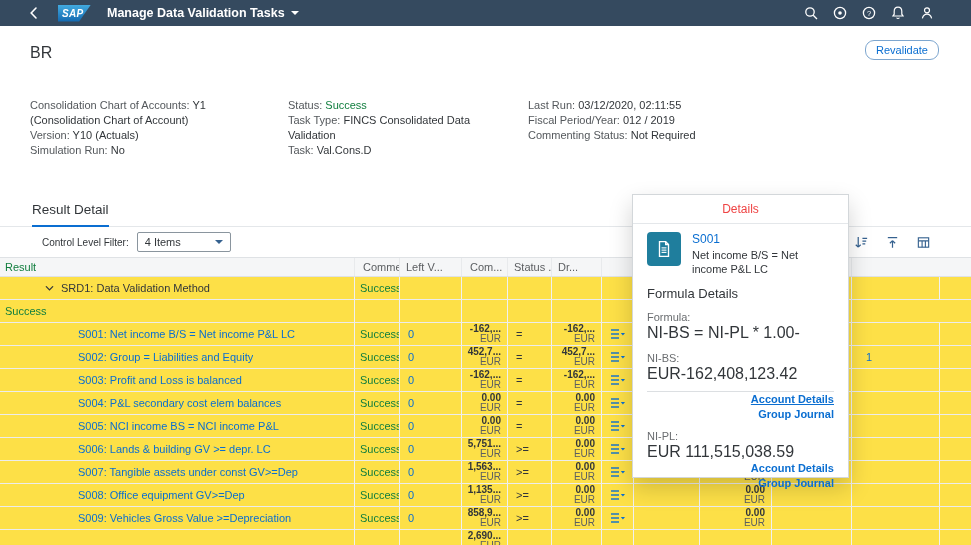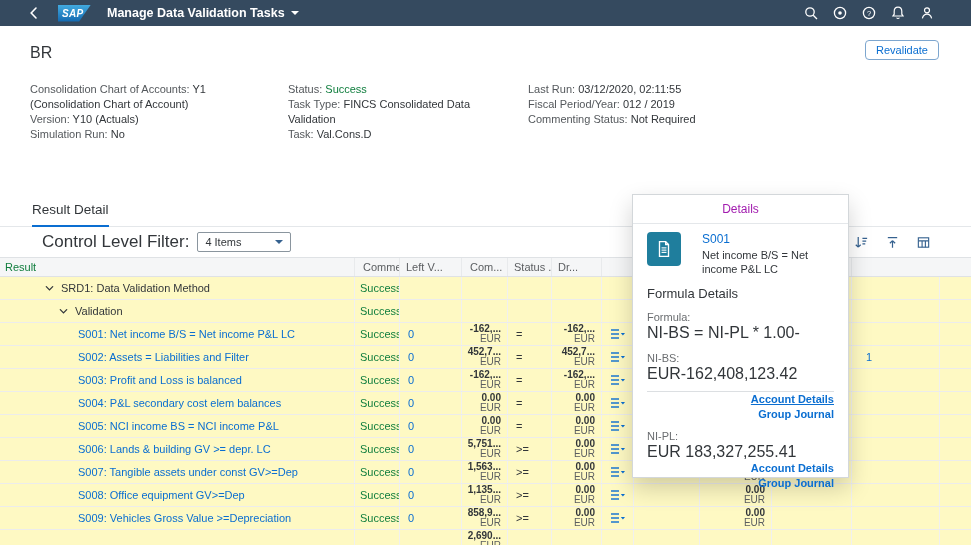--- a/index.html
+++ b/index.html
@@ -21,73 +21,73 @@
   .shell-title { margin-left:16px; font-size:12.5px; font-weight:bold; display:flex; align-items:center; gap:6px; cursor:pointer; white-space:nowrap; }
   .caret { width:0; height:0; border-left:4px solid transparent; border-right:4px solid transparent; border-top:4px solid #fff; }
   .shell-icons { margin-left:auto; display:flex; gap:13px; align-items:center; }
   .shell-icon { width:16px; height:16px; display:flex; cursor:pointer; }
 
   
   .page-header { height:144px; padding:10px 32px 0 30px; background:#fff; }
   .title-row { display:flex; justify-content:space-between; align-items:flex-start; }
   .page-title { font-size:16px; font-weight:400; color:#32363a; margin:8px 0 0 0; }
   .btn-revalidate { font-family:"Liberation Sans",sans-serif; font-size:11px; color:#0a6ed1; background:#fff;
-    border:1px solid #7da6cf; border-radius:4px; height:20px; padding:0 10px; margin-top:4px; cursor:pointer; }
-  .info { display:grid; grid-template-columns:258px 240px auto; margin-top:20px; font-size:11px; line-height:15px; }
+    border:1px solid #7da6cf; border-radius:9px; height:20px; padding:0 10px; margin-top:4px; cursor:pointer; }
+  .info { display:grid; grid-template-columns:258px 240px auto; margin-top:36px; font-size:11px; line-height:15px; }
   .info .col { padding-right:18px; }
   .info .lbl { color:#54585c; }
   .info .val { color:#32363a; }
   .info .val.success { color:#107e3e; }
 
   
   .tabbar { height:57px; padding-left:32px; display:flex; align-items:flex-end; border-bottom:1px solid #e4e7ea; background:#fff; }
   .tab { position:relative; padding-bottom:9px; font-size:13.5px; color:#32363a; cursor:pointer; }
   .tab.active:after { content:""; position:absolute; left:0; right:0; bottom:-1px; height:2px; background:#0a6ed1; }
 
   
   .toolbar { height:30px; display:flex; align-items:center; padding:0 40px 0 42px; background:#fff; }
-  .toolbar .flabel { font-size:17px; color:#32363a; margin-right:8px; }
+  .toolbar .flabel { font-size:10px; color:#32363a; margin-right:8px; }
   .select { width:94px; height:20px; border:1px solid #8a959e; border-radius:2px; background:#fff;
     display:flex; align-items:center; justify-content:space-between; padding:0 7px; font-size:11px; cursor:pointer; }
   .sel-arrow { width:0; height:0; border-left:4px solid transparent; border-right:4px solid transparent; border-top:4px solid #35618f; }
   .tb-icons { margin-left:auto; display:flex; gap:16px; align-items:center; }
   .tb-icon { width:15px; height:15px; display:flex; cursor:pointer; }
 
   
   .table { background:#fff; }
   .tr { display:grid; grid-template-columns:minmax(0,1fr) 45px 62px 46px 44px 50px 32px 66px 72px 80px 88px 31px; }
   .thead { background:#f5f6f7; border-top:1px solid #dfe2e5; border-bottom:1px solid #dfe2e5; height:20px; }
   .th { font-size:11px; color:#5b5e61; padding:3px 4px 0 6px; white-space:nowrap; overflow:hidden; border-right:1px solid #e8eaec; }
   .th.c0 { padding-left:38px; }
   .th.c10 { padding-left:14px; }
   .th.c11 { border-right:none; }
-  .row { height:23px; border-bottom:1px solid #ececec; background:#fef9c3; cursor:default; }
+  .row { height:23px; border-bottom:1px solid #ececec; background:#fde047; cursor:default; }
   .td { border-right:1px solid #f0f0f0; overflow:hidden; font-size:11px; color:#32363a; display:flex; align-items:center; }
   .td.c11 { border-right:none; }
   .c0 { padding-right:4px; }
   .indent { flex:none; display:inline-block; height:1px; }
   .chev { width:12px; height:12px; margin-right:5px; flex:none; display:flex; align-items:center; cursor:pointer; }
   .dtext { white-space:nowrap; overflow:hidden; text-overflow:ellipsis; }
   .link { color:#0a6ed1; cursor:pointer; }
   .c1 { color:#107e3e; padding-left:5px; }
   .c2 { padding-left:8px; }
   .td.num { flex-direction:column; align-items:flex-end; justify-content:center; padding-right:6px; font-size:10px; line-height:10px; }
   .td.num .n { color:#32363a;font-weight:bold; }
   .td.num .u { color:#5b5e61; }
   .c4 { padding-left:8px; }
   .c6 { justify-content:center; }
   .drill { width:16px; height:12px; display:flex; cursor:pointer; }
   .c10 { padding-left:14px; }
 
   
   .popup { position:absolute; left:632px; top:194px; width:217px; height:284px; background:#fff;
     border:1px solid #d3d7da; box-shadow:0 10px 22px rgba(0,0,0,.18); z-index:5; }
-  .popup-head { height:29px; display:flex; align-items:center; justify-content:center; font-size:12px; color:#a21caf; border-bottom:1px solid #e4e7ea; }
+  .popup-head { height:29px; display:flex; align-items:center; justify-content:center; font-size:12px; color:#ef4444; border-bottom:1px solid #e4e7ea; }
   .popup-body { padding:8px 14px 10px 14px; }
-  .pitem { display:flex; gap:21px; }
+  .pitem { display:flex; gap:11px; }
   .picon { width:34px; height:34px; border-radius:4px; background:#1f7e9d; flex:none; display:flex; align-items:center; justify-content:center; }
   .plink { font-size:12px; color:#0a6ed1; display:block; text-decoration:none; cursor:pointer; }
   .pdesc { font-size:11px; color:#32363a; line-height:14px; margin-top:2px; }
   .psection { font-size:13px; color:#32363a; margin-top:10px; }
   .plabel { font-size:11px; color:#6a6d70; margin-top:10px; }
   .pvalue { font-size:16px; color:#32363a; margin-top:1px; }
   .psep { border-top:1px solid #dcdfe2; margin-top:8px; }
   .prlink { display:block; text-align:right; font-size:11px; color:#0a6ed1; line-height:15px; text-decoration:none; cursor:pointer;font-weight:bold; }
   .prlink.u { text-decoration:underline; }
   .prlink + .plabel { margin-top:8px; }
@@ -243,29 +243,20 @@
           <div class="td c4"></div>
           <div class="td num c5"></div>
           <div class="td c6"></div>
           <div class="td c7"></div>
           <div class="td num c8"></div>
           <div class="td c9"></div>
           <div class="td c10"></div>
           <div class="td c11"></div>
         </div>
         <div class="tr row">
-          <div class="td c0">
-            <span class="indent" style="width: 58px;"></span>
-            <div class="chev">
-              <svg width="11" height="11" viewBox="0 0 12 12">
-                <path d="M2.5 4l3.5 3.5L9.5 4" fill="none" stroke="#32363a" stroke-width="1.4" stroke-linecap="round"></path>
-              </svg>
-            </div>
-            <div class="dtext">Validation</div>
-          </div>
           <div class="td c1">Success</div>
           <div class="td c2"></div>
           <div class="td num c3"></div>
           <div class="td c4"></div>
           <div class="td num c5"></div>
           <div class="td c6"></div>
           <div class="td c7"></div>
           <div class="td num c8"></div>
           <div class="td c9"></div>
           <div class="td c10"></div>
@@ -303,21 +294,21 @@
           </div>
           <div class="td c7"></div>
           <div class="td num c8"></div>
           <div class="td c9"></div>
           <div class="td c10"></div>
           <div class="td c11"></div>
         </div>
         <div class="tr row">
           <div class="td c0">
             <span class="indent" style="width: 78px;"></span>
-            <div class="dtext link">S002: Assets = Liabilities and Filter</div>
+            <div class="dtext link">S002: Group = Liabilities and Equity</div>
           </div>
           <div class="td c1">Success</div>
           <div class="td c2">
             <div class="link">0</div>
           </div>
           <div class="td num c3">
             <div class="n">452,7...</div>
             <div class="u">EUR</div>
           </div>
           <div class="td c4">=</div>
@@ -653,19 +644,19 @@
       </div>
       <div class="psection">Formula Details</div>
       <div class="plabel">Formula:</div>
       <div class="pvalue">NI-BS = NI-PL * 1.00-</div>
       <div class="plabel">NI-BS:</div>
       <div class="pvalue">EUR-162,408,123.42</div>
       <div class="psep"></div>
       <a class="prlink u">Account Details</a>
       <a class="prlink">Group Journal</a>
       <div class="plabel">NI-PL:</div>
-      <div class="pvalue">EUR 183,327,255.41</div>
+      <div class="pvalue">EUR 111,515,038.59</div>
       <a class="prlink">Account Details</a>
       <a class="prlink">Group Journal</a>
     </div>
   </div>
 
 </div>
 
 </body></html>

